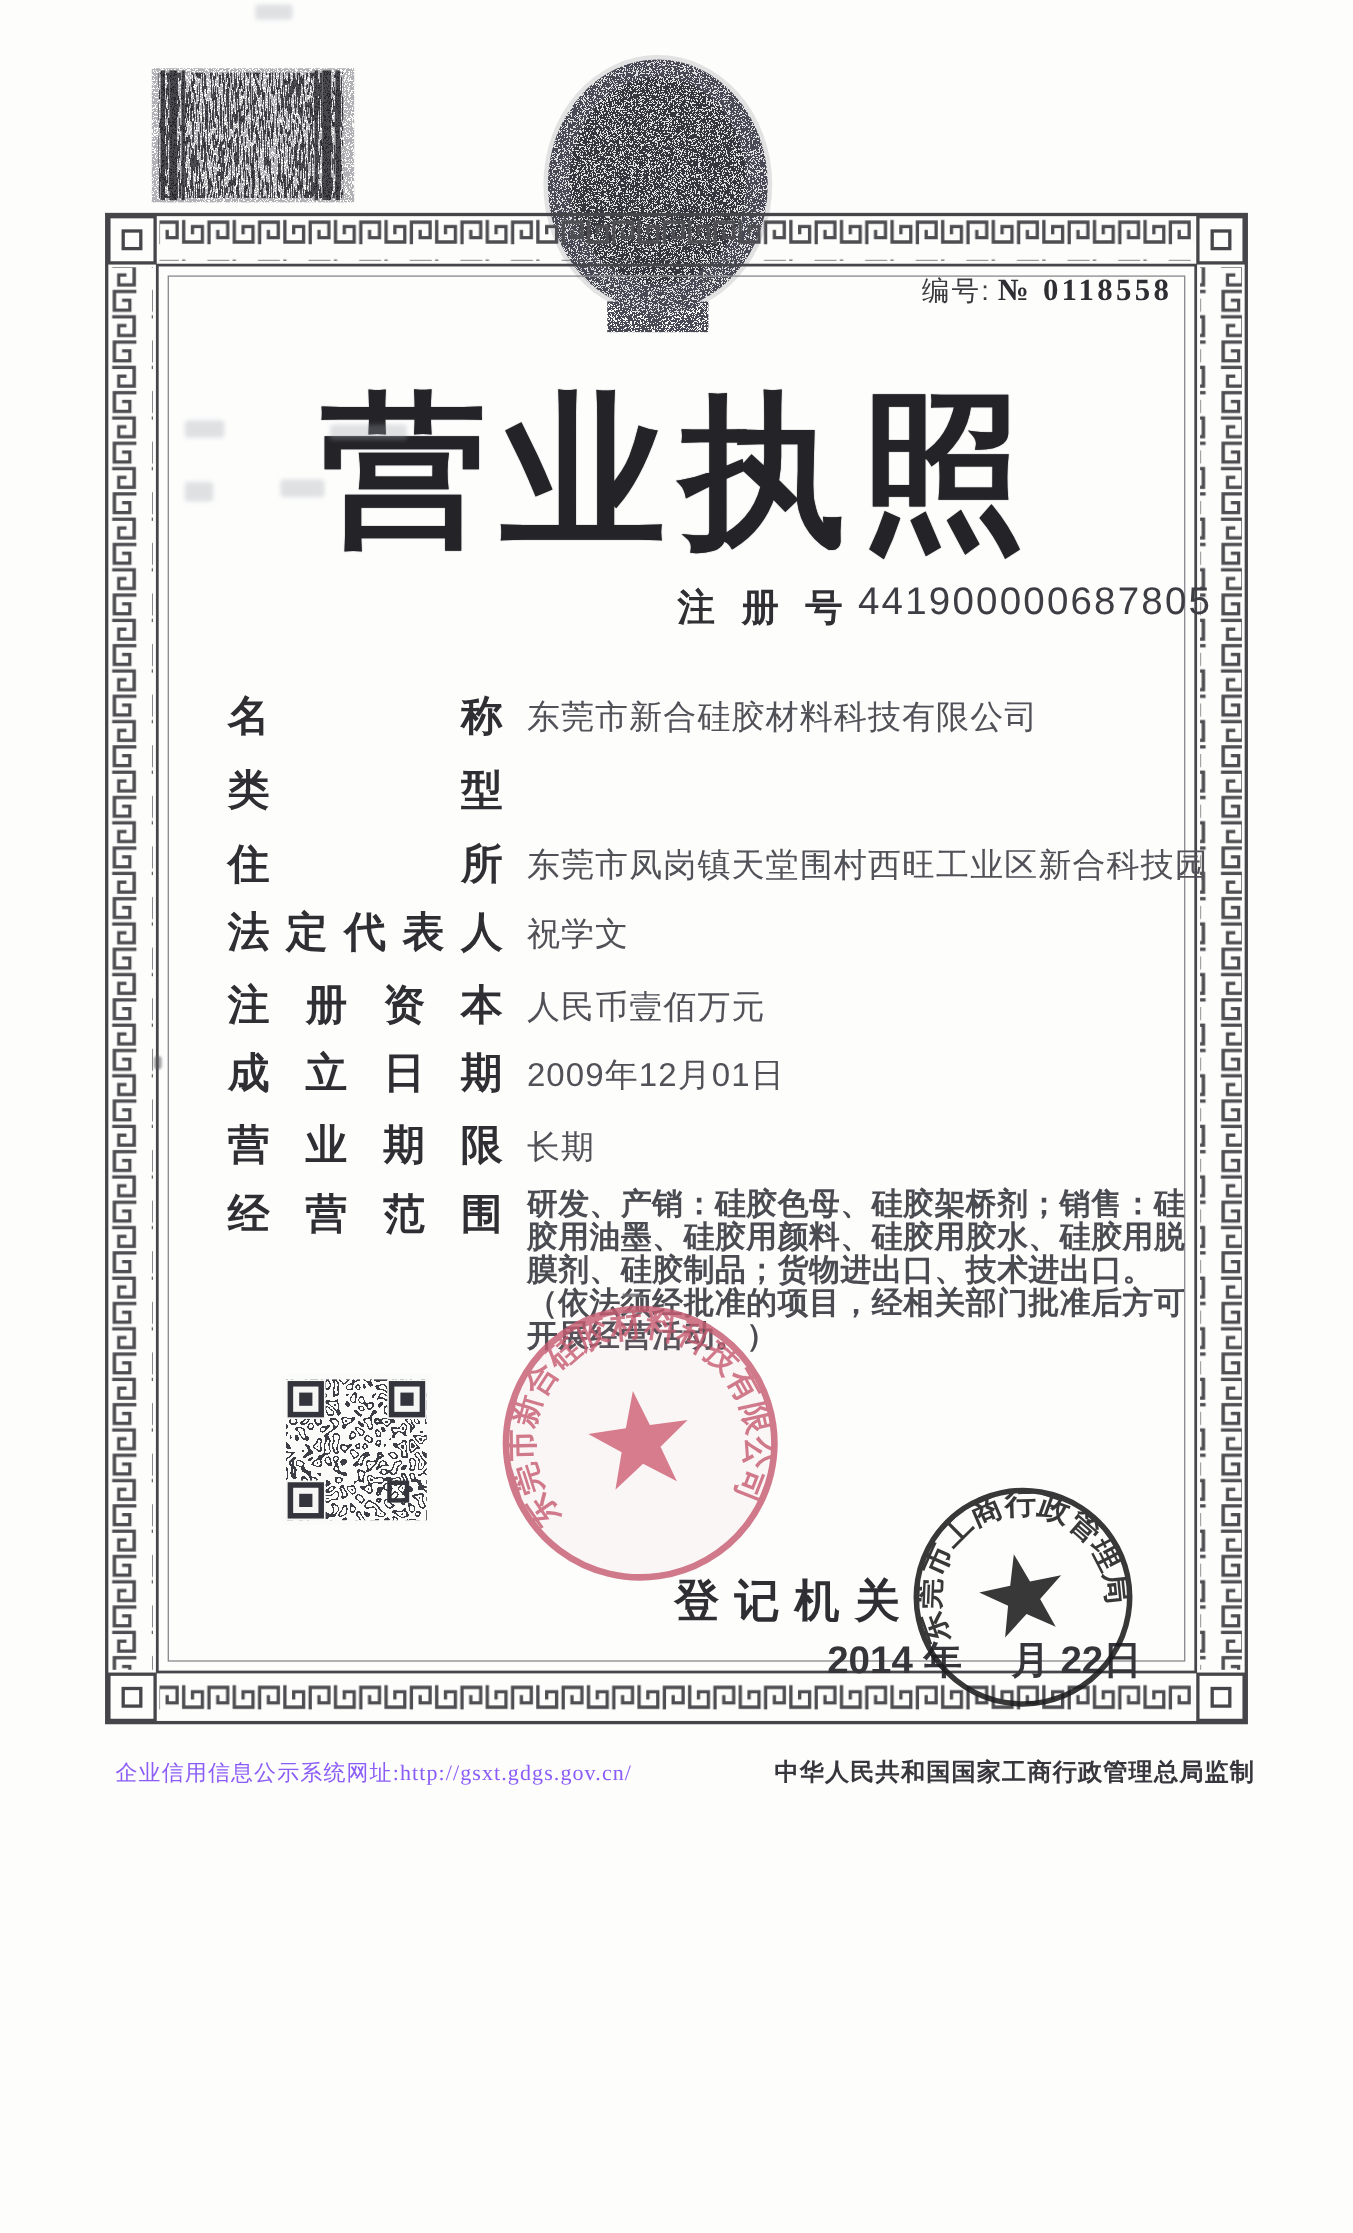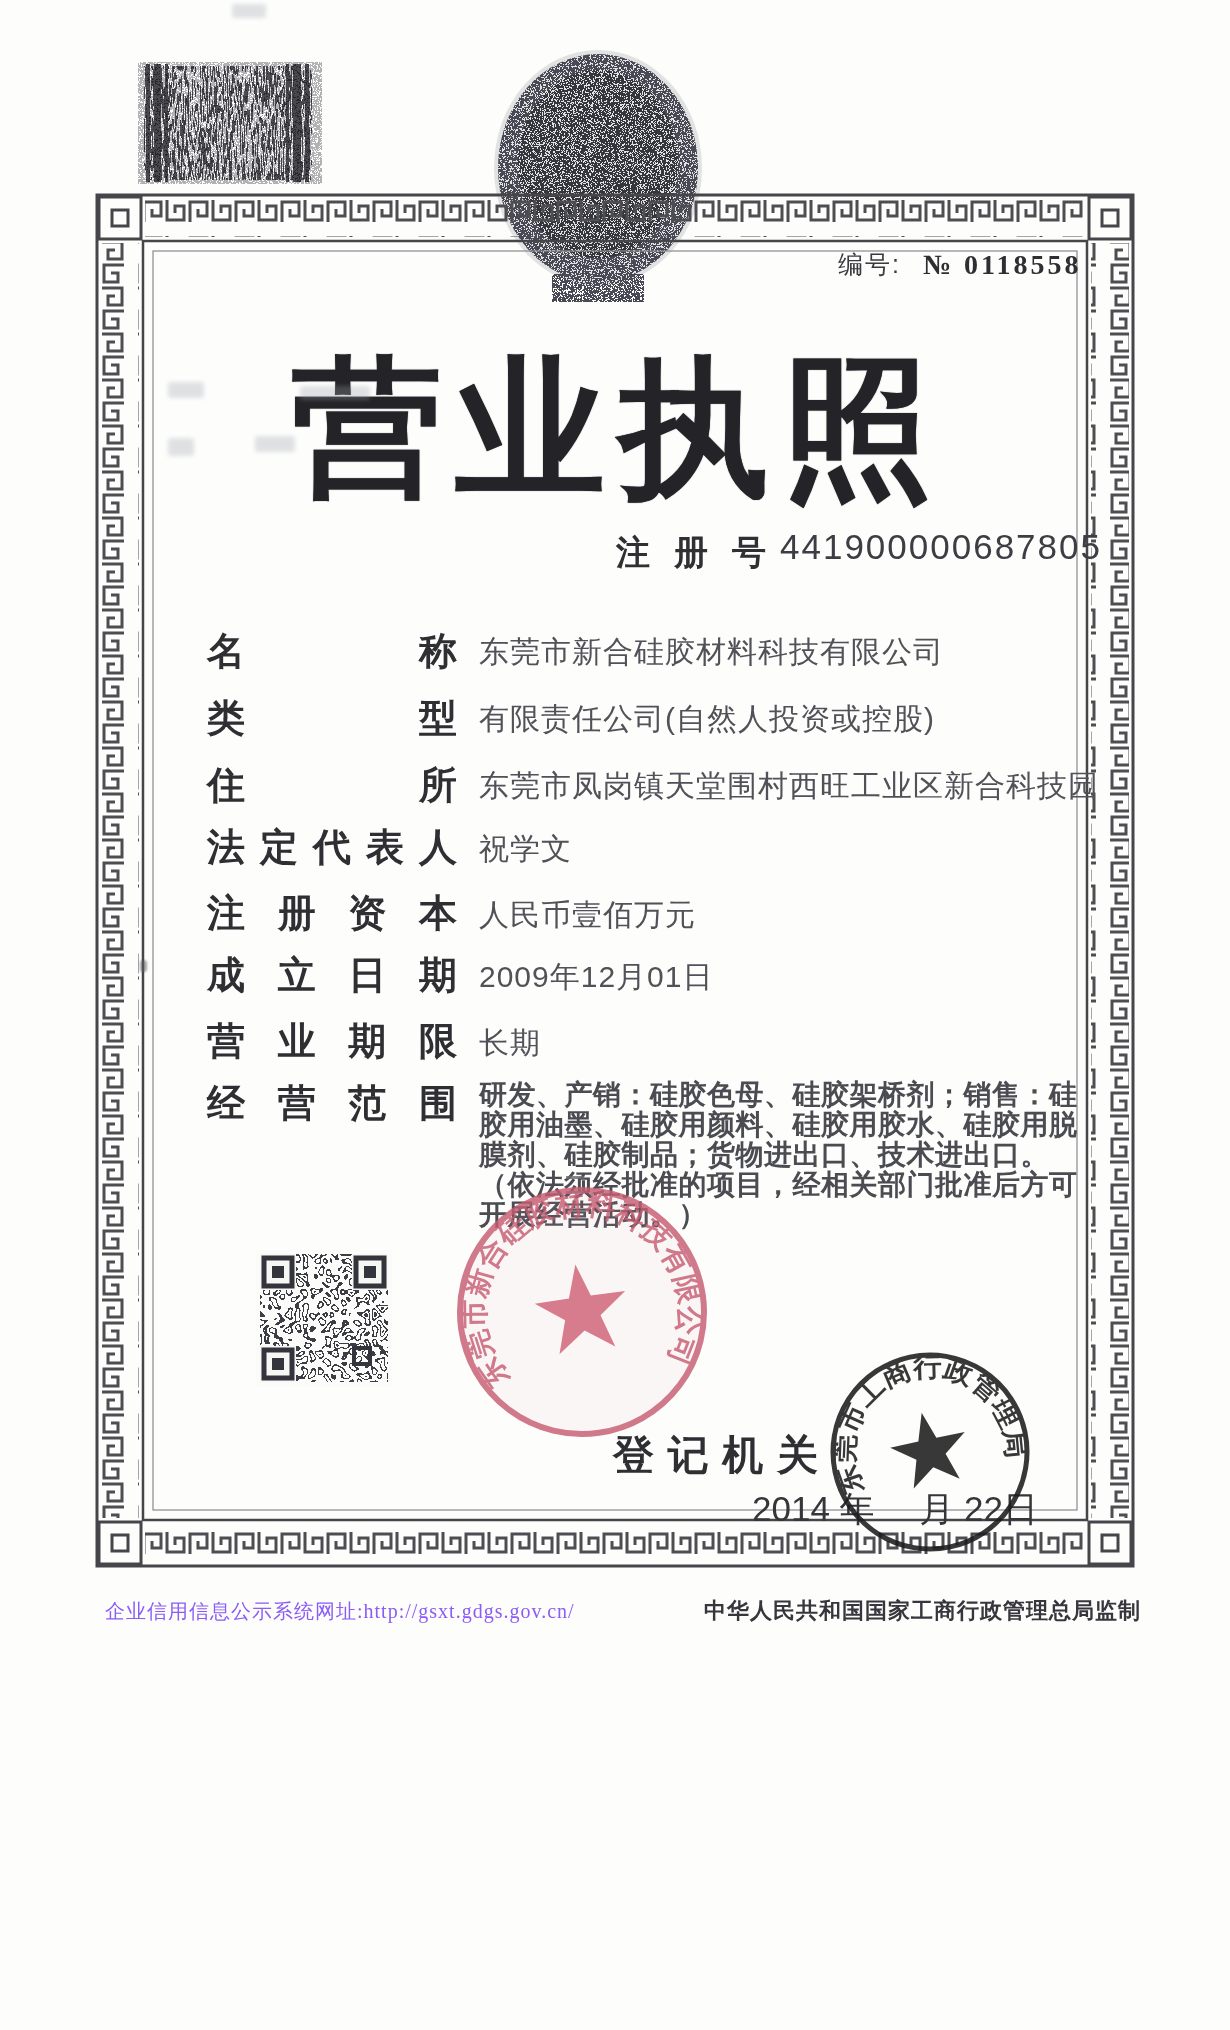--- a/index.html
+++ b/index.html
@@ -1,38 +1,38 @@
 <!DOCTYPE html>
 <html><head>
 <meta charset="utf-8">
 <style>
   html,body{margin:0;padding:0;background:#ffffff;}
   .page{position:relative;width:1230px;height:2030px;background:#fdfdfc;overflow:hidden;
         font-family:"Liberation Sans",sans-serif;color:#2b2b2e;}
   .abs{position:absolute;}
   .js-justify{display:flex;justify-content:space-between;}
   
-  .serial{left:838px;top:248px;display:flex;gap:22px;align-items:center;}
+  .serial{left:838px;top:248px;display:flex;gap:6px;align-items:center;}
   .serial .lbl{font-size:25px;color:#3a3a3f;letter-spacing:2px;}
   .serial .num{font-size:28px;font-weight:bold;font-family:"Liberation Serif",serif;color:#2e2e33;letter-spacing:3px;}
   
   .title{left:292px;top:330px;width:640px;font-size:150px;font-weight:900;color:#242428;
          text-shadow:0 0 1px #3c3c40;}
   
   .regline-label{left:616px;top:530px;width:150px;font-size:34px;font-weight:bold;color:#2f2f34;}
   .regline-num{left:780px;top:527px;font-size:35px;font-family:Liberation Sans, sans-serif;
                letter-spacing:2px;color:#3d3d44;}
   
   .field-label{left:207px;width:250px;font-size:38px;font-weight:bold;color:#2e2e33;}
   .field-value{left:479px;font-size:30px;color:#515158;letter-spacing:1px;white-space:nowrap;}
   .scope-value{left:479px;top:1080px;width:618px;font-size:28px;line-height:30px;
                color:#4b4b52;letter-spacing:0.5px;font-weight:bold;white-space:normal;}
   
   .registrar{left:613px;top:1428px;width:205px;font-size:41px;font-weight:bold;color:#2e2e33;}
-  .dateline{left:752px;top:1486px;font-size:35px;color:#35353a;white-space:pre;font-weight:normal;}
+  .dateline{left:752px;top:1486px;font-size:35px;color:#35353a;white-space:pre;font-weight:bold;}
   
   .footer-left{left:105px;top:1598px;font-size:20px;color:#8b5cf6;font-family:"Liberation Serif",serif;letter-spacing:1px;}
   .footer-right{left:704px;top:1596px;font-size:22px;font-weight:bold;color:#36363c;letter-spacing:1px;}
   
   .smudge{position:absolute;background:#9aa0a8;opacity:0.30;filter:blur(2px);border-radius:3px;}
   .smudge.dark{background:#5a5a60;opacity:0.55;filter:blur(1px);}
   .tiny-marks{position:absolute;left:566px;top:1176px;width:18px;height:12px;
               border-top:3px solid #6a6a70;border-bottom:3px solid #8a8a90;opacity:.8;}
   svg{position:absolute;overflow:visible;}
 </style>
@@ -147,21 +147,20 @@
   <div class="abs field-label js-justify" style="top:626px">
       <span>名</span>
       <span>称</span>
     </div>
   <div class="abs field-value" style="top:632px">东莞市新合硅胶材料科技有限公司</div>
 
   <div class="abs field-label js-justify" style="top:693px">
       <span>类</span>
       <span>型</span>
     </div>
-  <div class="abs field-value" style="top:699px">有限责任公司(自然人投资或控股)</div>
 
   <div class="abs field-label js-justify" style="top:760px">
       <span>住</span>
       <span>所</span>
     </div>
   <div class="abs field-value" style="top:766px">东莞市凤岗镇天堂围村西旺工业区新合科技园</div>
 
   <div class="abs field-label js-justify" style="top:822px">
       <span>法</span>
       <span>定</span>

